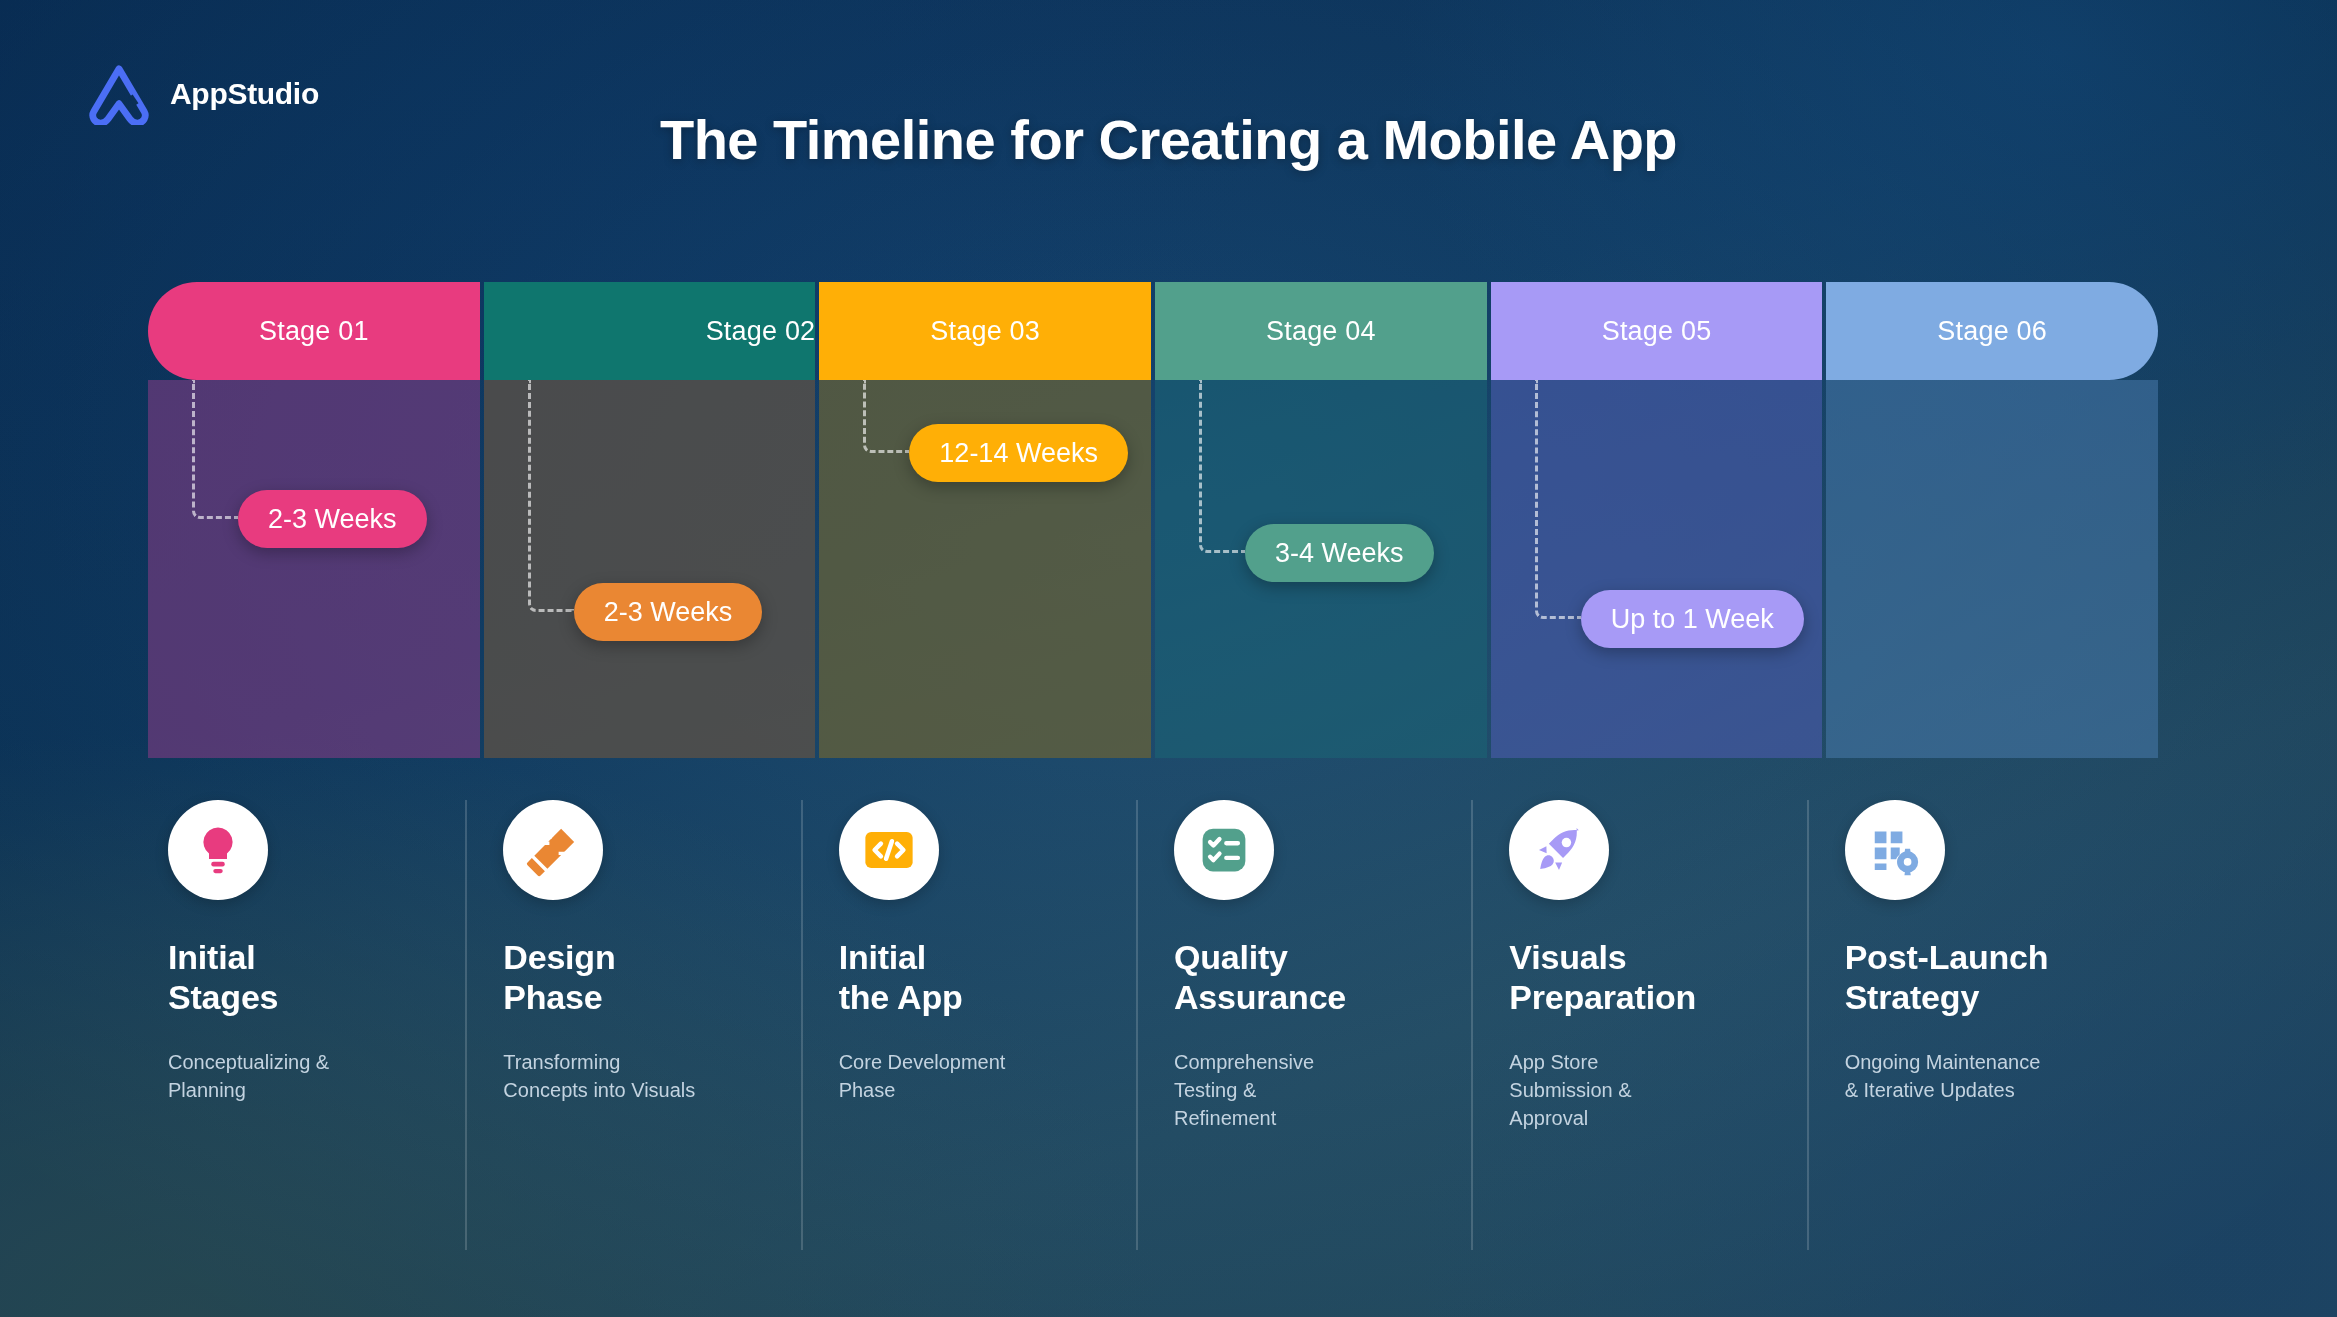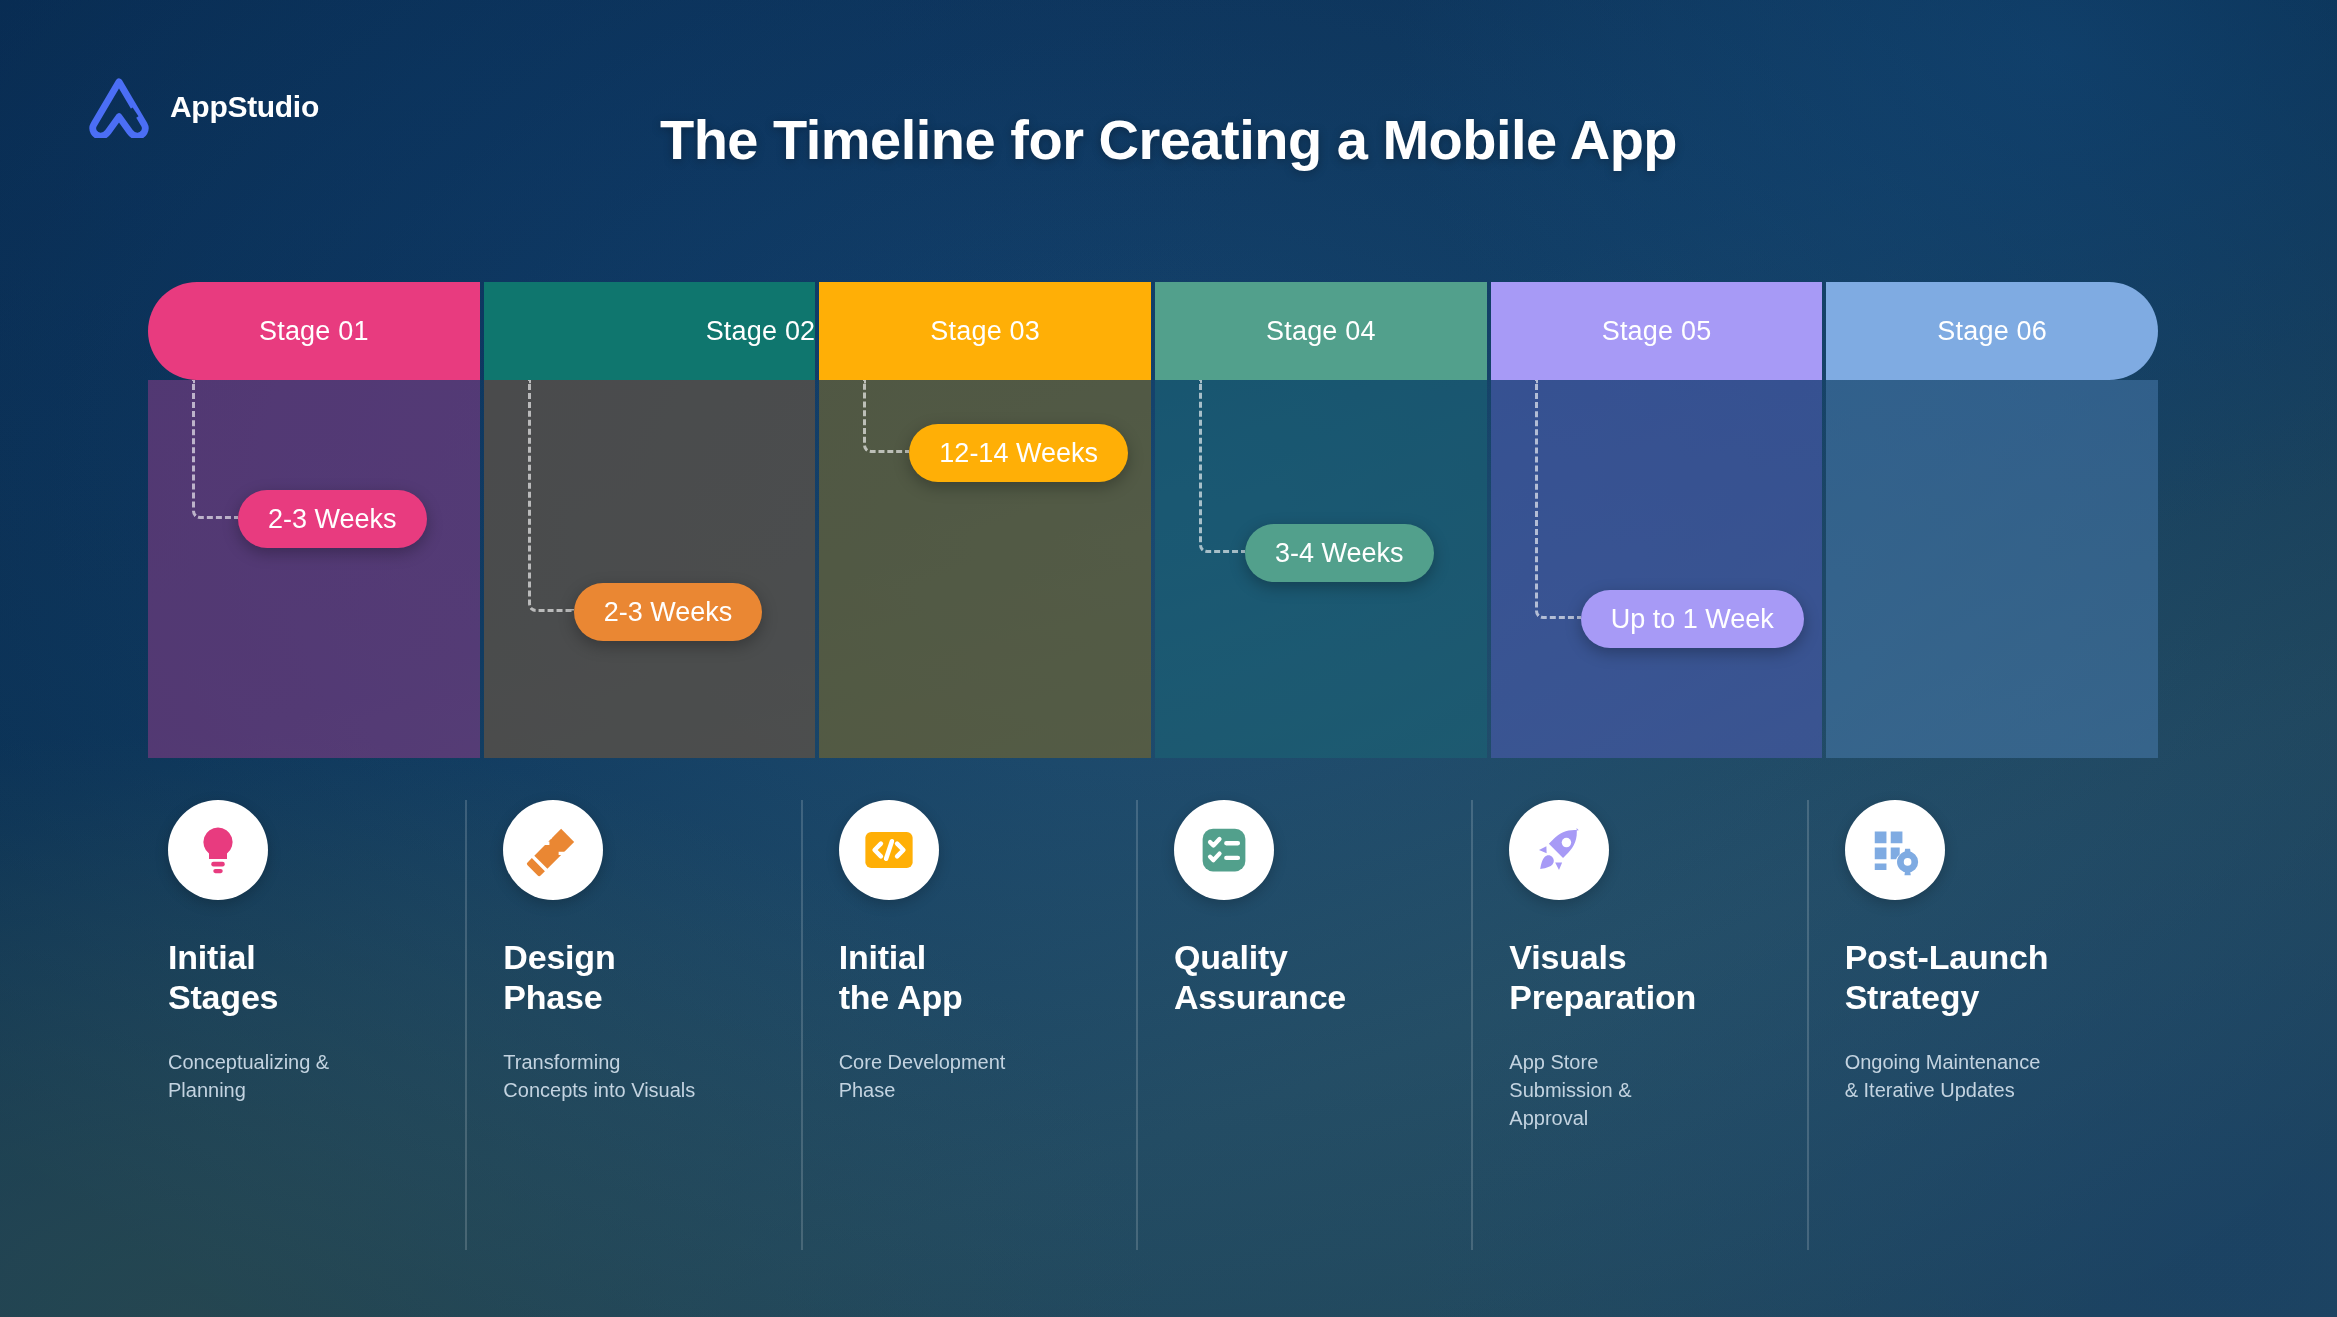--- a/index.html
+++ b/index.html
@@ -21,21 +21,21 @@
       linear-gradient(160deg, #0a3565 0%, #0d3e6a 38%, #255571 72%, #2b5c74 100%);
   }
   #bg-vig {
     position:absolute; inset:0;
     background:radial-gradient(ellipse 1500px 1000px at 50% 40%, rgba(255,255,255,0.035) 0%, rgba(0,0,0,0.22) 100%);
     pointer-events:none;
   }
 
   
   #logo-block {
-    position:absolute; left:88px; top:76px;
+    position:absolute; left:88px; top:63px;
     display:flex; align-items:center; gap:20px;
   }
   #logo-mark { width:62px; height:62px; display:block; }
   #logo-text {
     color:#ffffff; font-size:30px; font-weight:bold; letter-spacing:-0.3px;
   }
   #page-title {
     position:absolute; top:107px; left:0; width:2337px;
     text-align:center; color:#ffffff;
     font-size:56px; font-weight:bold; letter-spacing:-0.5px;
@@ -226,20 +226,23 @@
     </div>
     <div class="card">
       <div class="card-icon">
         <svg width="54" height="54" viewBox="0 0 24 24">
           <rect x="2.5" y="2.5" width="19" height="19" rx="4.6" fill="#52a08c"></rect>
           <path stroke="#ffffff" stroke-width="1.9" stroke-linecap="round" stroke-linejoin="round" fill="none" d="M5.8 8.5 7.3 10l2.7-2.9M13 9h5.2M5.8 15 7.3 16.5l2.7-2.9M13 15.5h5.2"></path>
         </svg>
       </div>
       <div class="card-title">Quality
 Assurance</div>
+      <div class="card-desc">Comprehensive
+Testing &amp;
+Refinement</div>
     </div>
     <div class="card">
       <div class="card-icon">
         <svg width="54" height="54" viewBox="0 0 24 24">
           <path fill="#a79af6" d="M20.8 3.2c-4.6-.6-8.3 1-11 3.7l-2.3 2.3 6.3 6.3 2.3-2.3c2.7-2.7 4.3-6.4 3.7-11z"></path>
           <circle cx="15.3" cy="8.7" r="2.1" fill="#ffffff"></circle>
           <path fill="#a79af6" d="M6.4 10.3 3.1 12l3.4 1.4zM10.3 17.6 12 20.9l1.4-3.4z"></path>
           <path fill="#a79af6" d="M5.6 15.1c-1.5 1.5-1.9 5.3-1.9 5.3s3.8-.4 5.3-1.9c1-1 .9-2.4 0-3.4s-2.4-1-3.4 0z"></path>
         </svg>
       </div>

